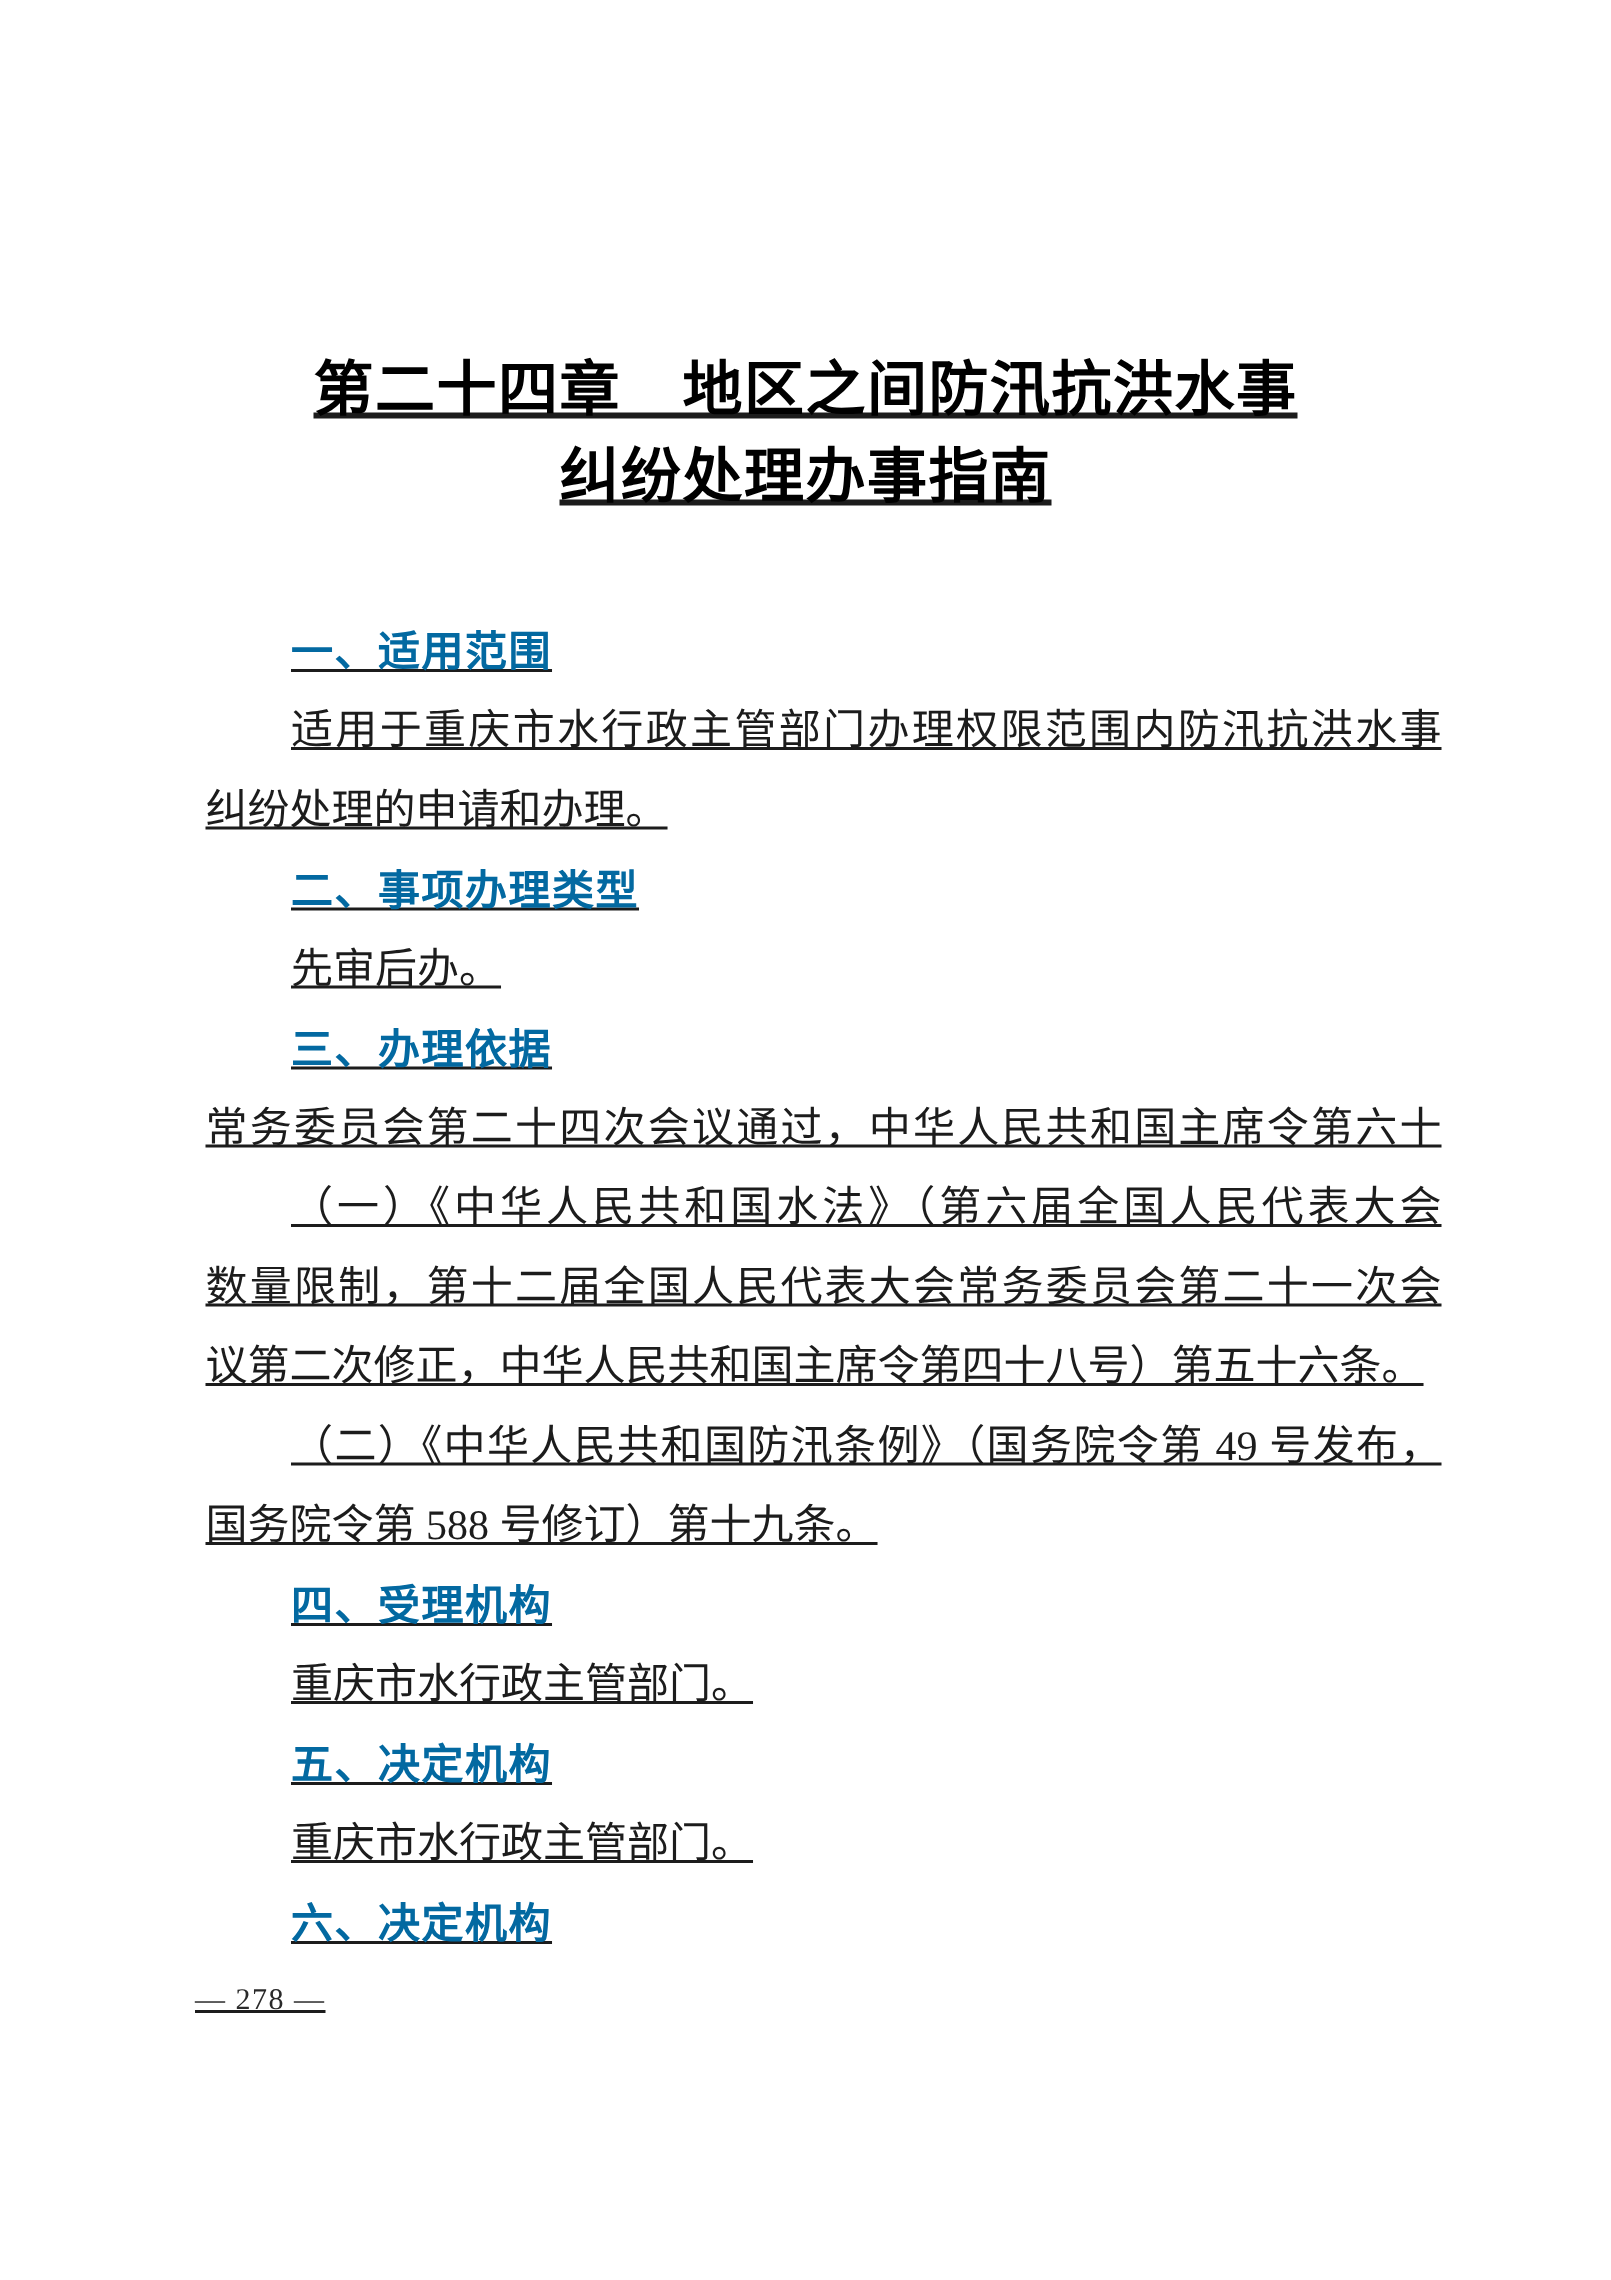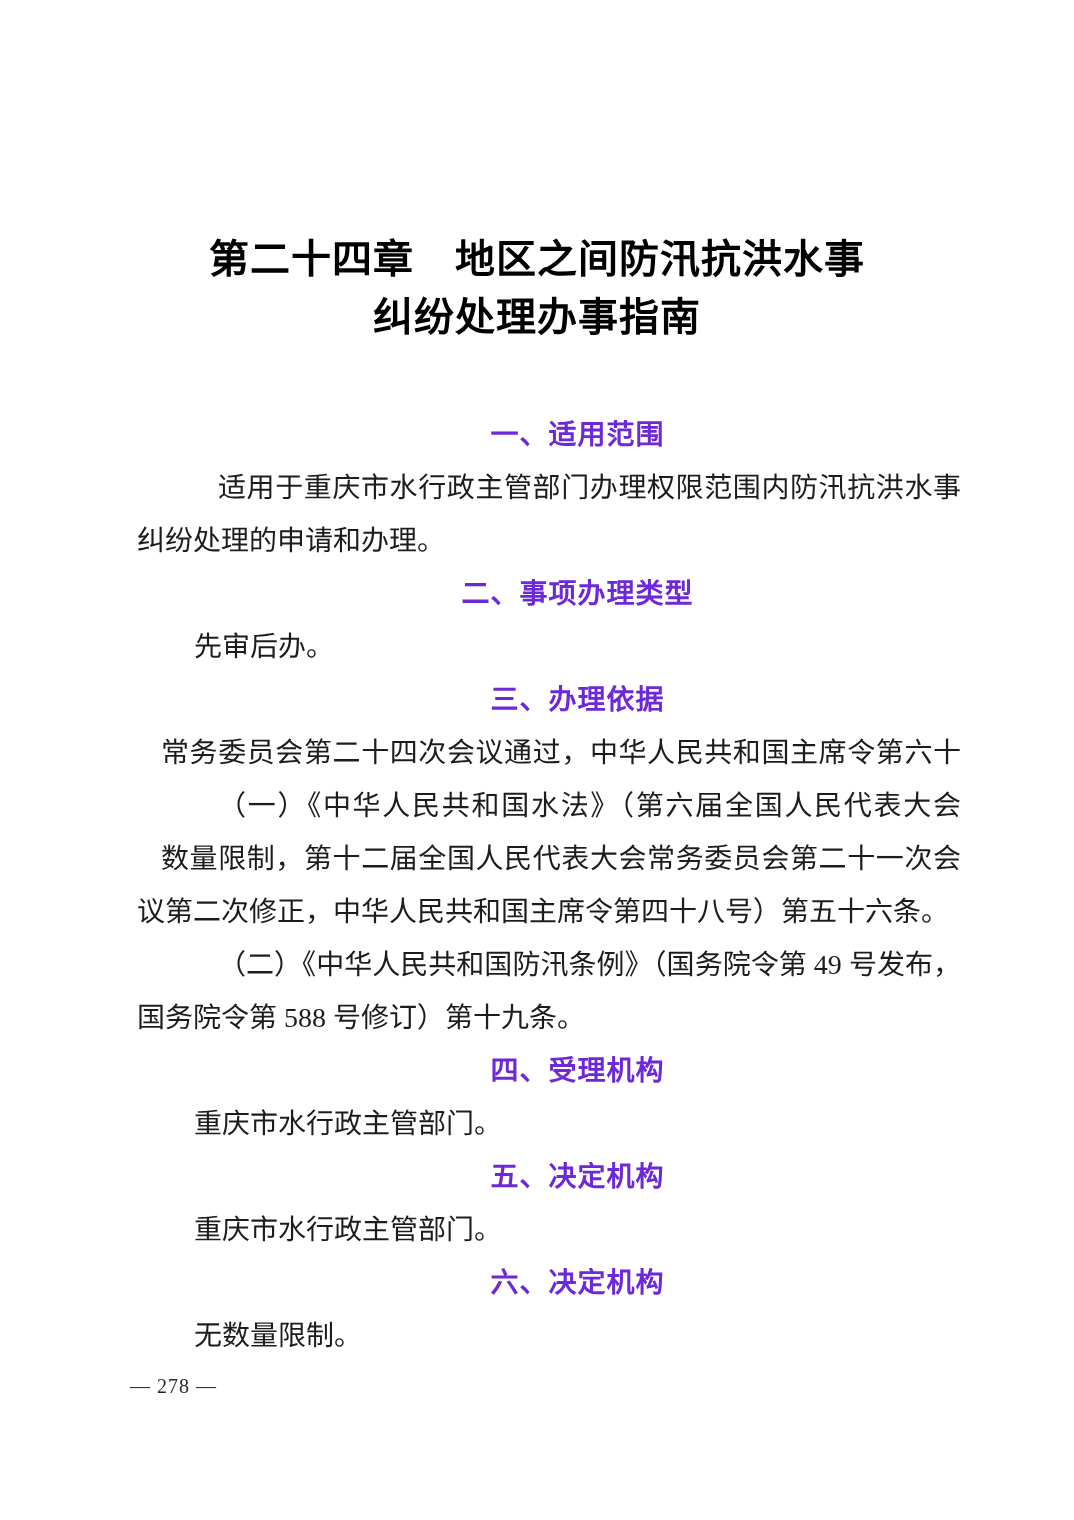--- a/index.html
+++ b/index.html
@@ -8,20 +8,21 @@
     background: #ffffff;
   }
   .page {
     position: relative;
     width: 1074px;
     height: 1467px;
     background: #ffffff;
     overflow: hidden;
     font-family: "Liberation Serif", "DejaVu Serif", serif;
     color: #1c1c1c;
+    text-decoration: underline;
   }
   .title-block {
     padding-top: 231px;
     text-align: center;
     font-family: "Liberation Serif", "DejaVu Serif", serif;
     font-weight: 700;
     font-size: 40px;
     line-height: 58px;
     color: #000000;
     letter-spacing: 1px;
@@ -31,39 +32,37 @@
     padding-left: 137px;
     padding-right: 113px;
   }
   .heading {
     margin: 0;
     padding-left: 57px;
     font-family: "Liberation Sans", "DejaVu Sans", sans-serif;
     font-size: 28px;
     font-weight: 700;
     line-height: 53px;
-    color: #6d28d9;
+    color: #0369a1;
     letter-spacing: 1px;
     white-space: nowrap;
-    text-align: center;
   }
   .line {
     font-size: 28px;
     line-height: 53px;
     white-space: nowrap;
     color: #1c1c1c;
   }
   .ind {
     padding-left: 57px;
   }
   .just {
     text-align: justify;
     text-align-last: justify;
     text-justify: inter-character;
-    margin-left: 24px;
   }
   .pagenum {
     margin: 4px 0 0 130px;
     font-size: 20px;
     line-height: 40px;
     color: #2a2a2a;
     letter-spacing: 1px;
   }
 </style>
 </head>
@@ -93,21 +92,20 @@
     <div class="line ind just">（二）《中华人民共和国防汛条例》（国务院令第 49 号发布，</div>
     <div class="line">国务院令第 588 号修订）第十九条。</div>
 
     <h2 class="heading">四、受理机构</h2>
     <div class="line ind">重庆市水行政主管部门。</div>
 
     <h2 class="heading">五、决定机构</h2>
     <div class="line ind">重庆市水行政主管部门。</div>
 
     <h2 class="heading">六、决定机构</h2>
-    <div class="line ind">无数量限制。</div>
 
   </main>
 
   <footer>
     <div class="pagenum">— 278 —</div>
   </footer>
 
 </div>
 
 </body></html>

